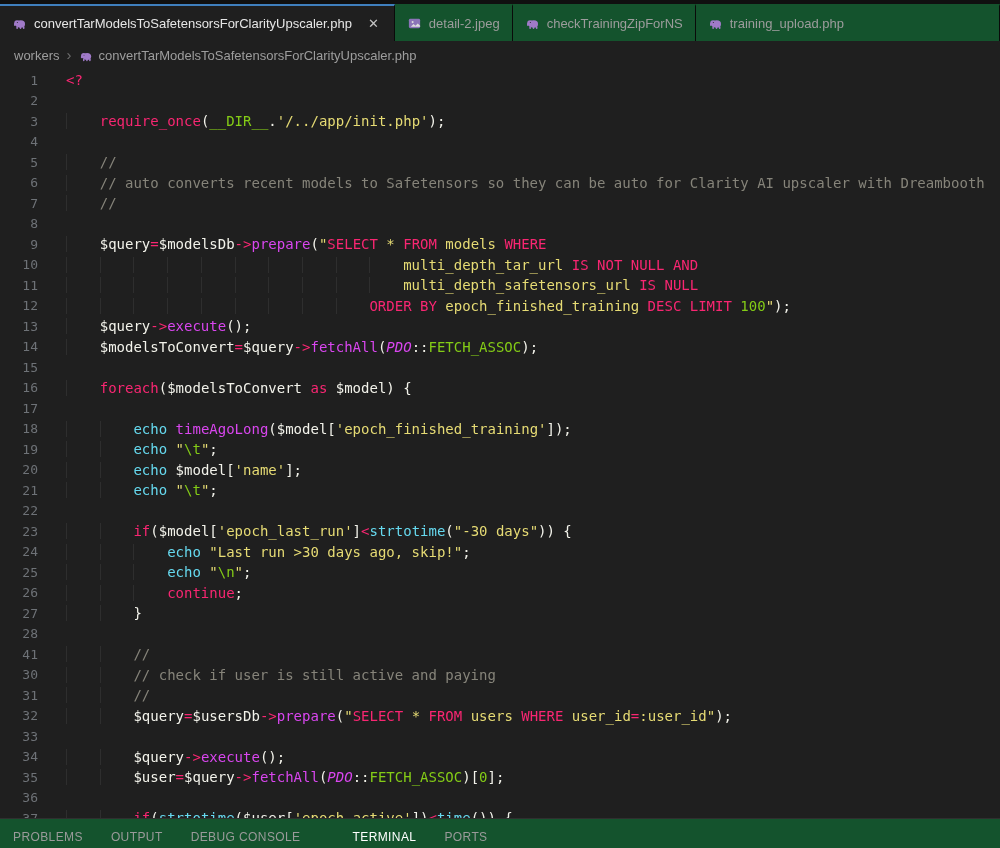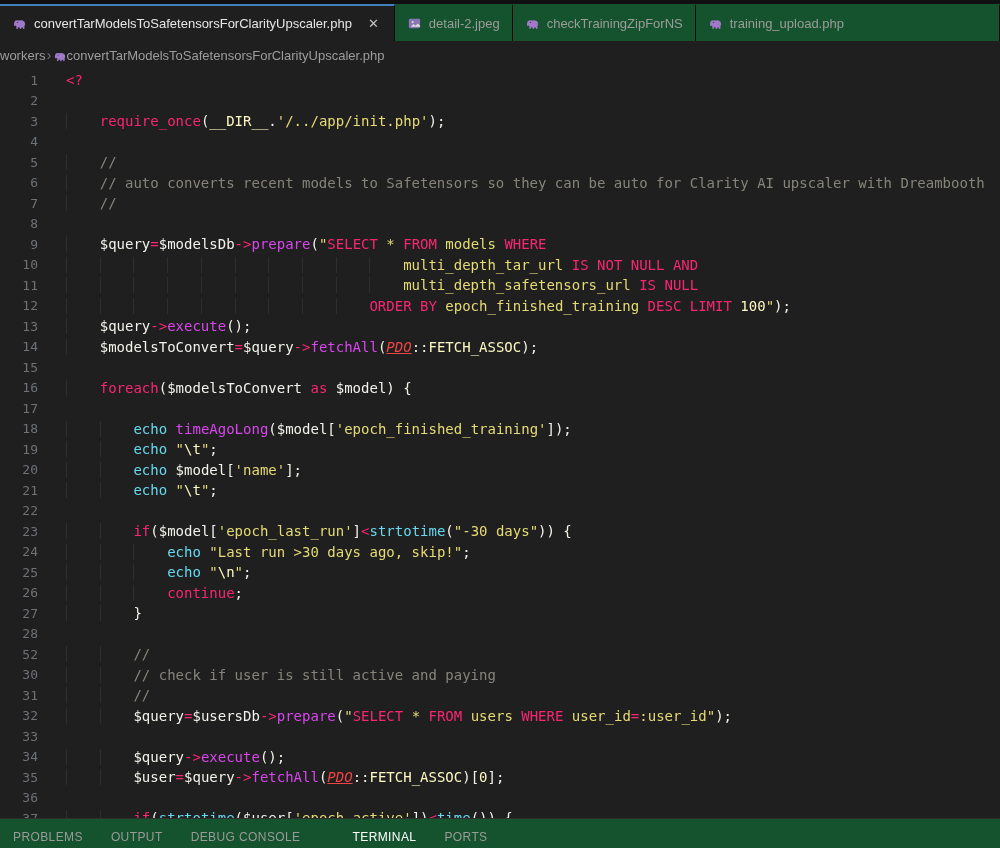--- a/index.html
+++ b/index.html
@@ -16,37 +16,37 @@
   .tab .tablabel { font-size:13px; color:#9c9c9c; white-space:nowrap; }
   .tab.active { background:#1f1f1f; border-top:2px solid #3f7fbd; }
   .tab.active .tablabel { color:#e6e6e6; }
   .tab:last-child { flex:1 0 auto; }
   .tabclose { color:#c5c5c5; font-size:13px; margin-left:6px; padding:1px 3px;
     border-radius:3px; }
   .tabicon { display:flex; align-items:center; }
 
   
   .breadcrumb { height:29px; background:#1f1f1f; display:flex; align-items:center;
-    flex:none; }
+    padding-left:14px; gap:6px; flex:none; }
   .bc-item { font-size:13px; color:#9d9d9d; }
   .chev { font-size:15px; color:#6f6f6f; line-height:1; padding:0 1px 3px 1px; }
 
   
   .editor { flex:1 1 auto; overflow:hidden; background:#1f1f1f;
     font-family:"DejaVu Sans Mono", monospace; }
   .line { height:20.5px; display:flex; align-items:center; }
   .ln { width:38px; flex:none; text-align:right; font-size:13px; color:#6e7277; }
   .codetext { margin-left:28px; white-space:pre; font-size:14px; line-height:20.5px;
     color:#f2f2ea; }
   .tk-k  { color:#f92672; }                       
   .tk-s  { color:#e6db74; }                       
   .tk-f  { color:#d946ef;margin-top:32px; }                       
   .tk-b  { color:#66d9ef; }                       
-  .tk-bi { color:#ef4444; font-style:italic;text-decoration:underline; }    
-  .tk-n  { color:#fef9c3; }                       
+  .tk-bi { color:#d946ef; font-style:italic; }    
+  .tk-n  { color:#84cc16; }                       
   .tk-c  { color:#86847a; }                       
   .tk-p  { color:#f2f2ea; }                       
   .tk-ws { background-image:repeating-linear-gradient(to right,
             #2e2e2e 0, #2e2e2e 1px, transparent 1px, transparent 4ch); }
 
   
   .panel { height:30px; flex:none; background:#14532d; border-top:1px solid #2f2f2f;
     display:flex; align-items:center; gap:28px; padding:6px 0 0 13px; }
   .ptab { font-size:12px; letter-spacing:0.4px; color:#9a9a9a; cursor:pointer;
     white-space:nowrap; }
@@ -246,21 +246,21 @@
         </div>
         <div class="line">
           <div class="ln">27</div>
           <div class="codetext"><span class="tk-ws">        </span><span class="tk-p">}</span></div>
         </div>
         <div class="line">
           <div class="ln">28</div>
           <div class="codetext"></div>
         </div>
         <div class="line">
-          <div class="ln">52</div>
+          <div class="ln">41</div>
           <div class="codetext"><span class="tk-ws">        </span><span class="tk-c">//</span></div>
         </div>
         <div class="line">
           <div class="ln">30</div>
           <div class="codetext"><span class="tk-ws">        </span><span class="tk-c">// check if user is still active and paying</span></div>
         </div>
         <div class="line">
           <div class="ln">31</div>
           <div class="codetext"><span class="tk-ws">        </span><span class="tk-c">//</span></div>
         </div>

